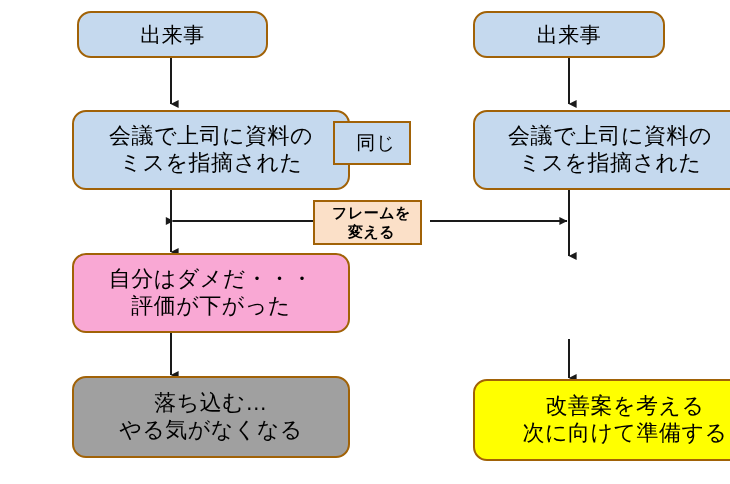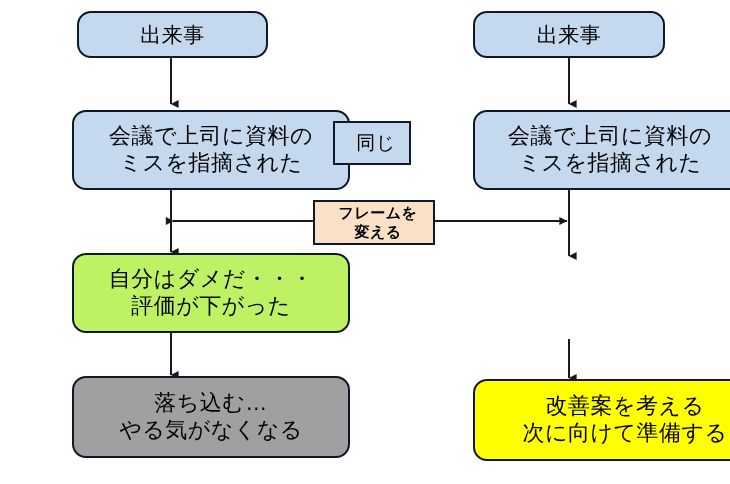--- a/index.html
+++ b/index.html
@@ -19,34 +19,34 @@
     overflow: hidden;
   }
   .node {
     position: absolute;
     box-sizing: border-box;
     display: flex;
     align-items: center;
     justify-content: center;
     text-align: center;
     color: #000000;
-    border: 2px solid #0f172a;
+    border: 2px solid #a16207;
     line-height: 1.22;
     white-space: pre-line;
     letter-spacing: 0.5px;
   }
   .rounded {
     border-radius: 14px;
   }
   .sharp {
     border-radius: 0;
     padding-left: 8px;
   }
   .fill-blue   { background: #c5d9ee; }
-  .fill-gray   { background: #bef264; }
+  .fill-gray   { background: #f9a8d4; }
   .fill-dgray  { background: #a0a0a0; }
   .fill-amber  { background: #fad35c; }
   .fill-yellow { background: #ffff00; padding-left: 30px; }
   .fill-peach  { background: #fbe0c8; }
 
   .t-event   { font-size: 21px; }
   .t-main    { font-size: 22px; margin-left: 40px; }
   .t-same    { font-size: 19px; }
   .t-reframe { font-size: 15px; font-weight: bold; }
 
@@ -105,21 +105,21 @@
 
   <div class="node rounded fill-dgray t-main" style="left:32px; top:376px; width:278px; height:82px;text-align:center;">
     <span>落ち込む…
 やる気がなくなる</span>
   </div>
 
   <div class="node sharp fill-blue t-same" style="left:333px; top:121px; width:78px; height:44px;">
     <span>同じ</span>
   </div>
 
-  <div class="node sharp fill-peach t-reframe" style="left:313px; top:200px; width:122px; height:45px;">
+  <div class="node sharp fill-peach t-reframe" style="left:313px; top:200px; width:109px; height:45px;">
     <span>フレームを
 変える</span>
   </div>
 
   <div class="node rounded fill-blue t-event" style="left:473px; top:11px; width:192px; height:47px;">
     <span>出来事</span>
   </div>
 
   <div class="node rounded fill-blue t-main" style="left:433px; top:110px; width:274px; height:80px;">
     <span>会議で上司に資料の

